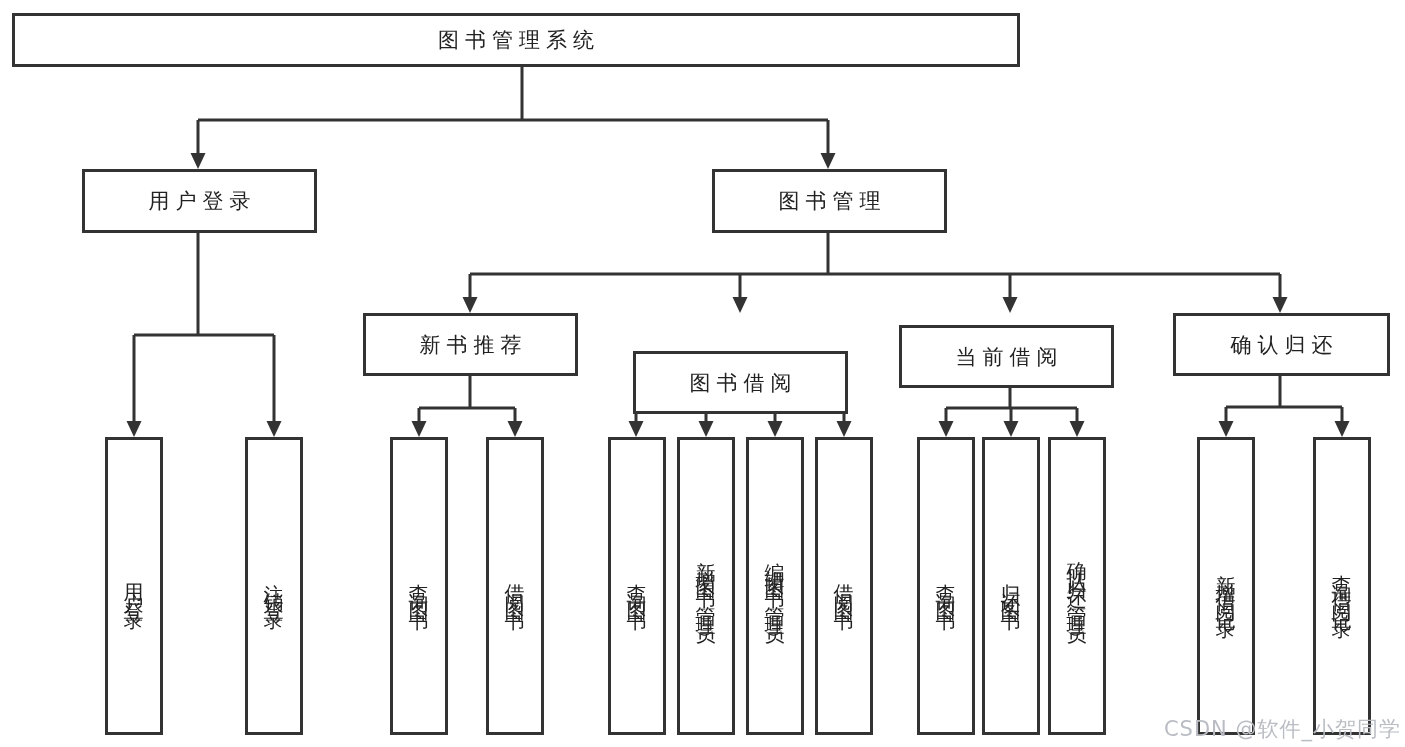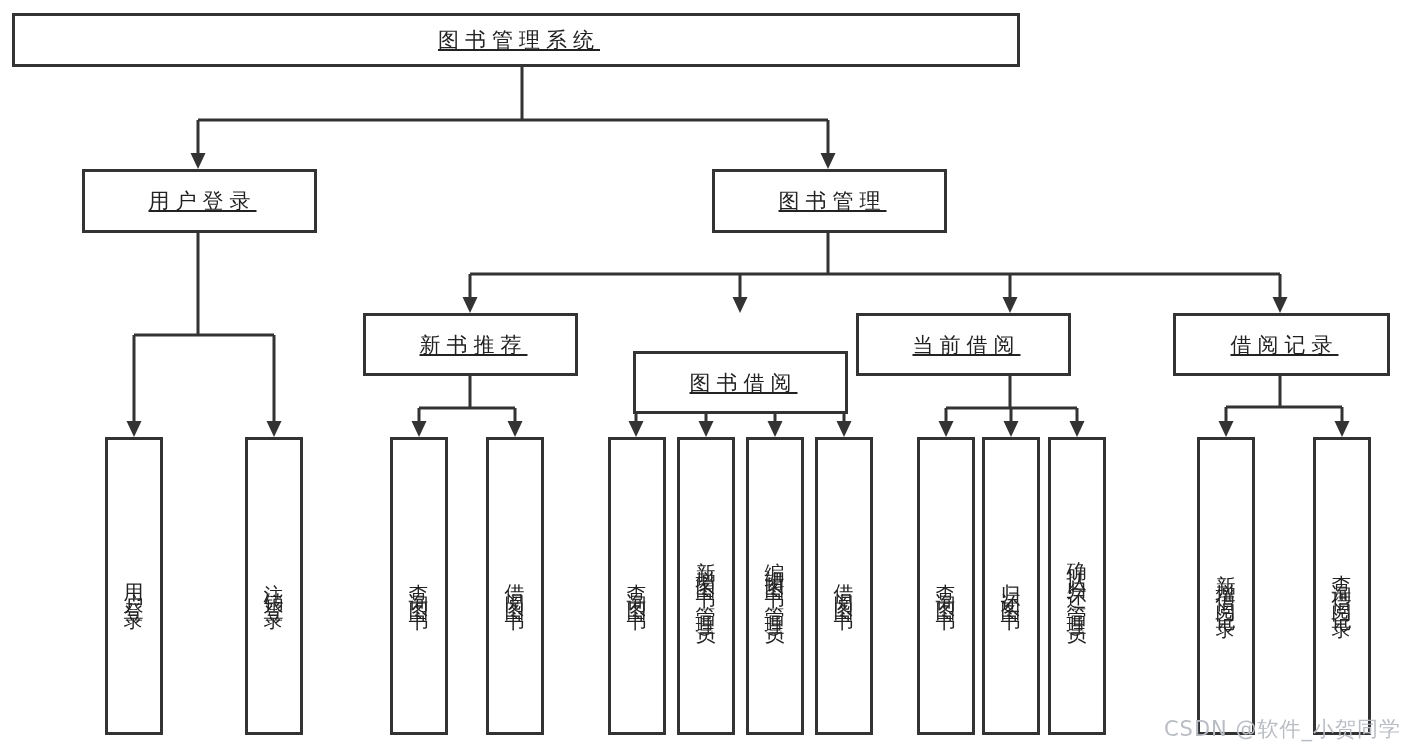--- a/index.html
+++ b/index.html
@@ -29,21 +29,20 @@
     display: flex;
     align-items: center;
     justify-content: center;
     color: #222222;
   }
   .h-label {
     font-size: 21px;
     letter-spacing: 6px;
     text-indent: 6px;
     white-space: nowrap;
-    text-decoration: underline;
   }
   .lvl1 { left: 12px; top: 13px; width: 1008px; height: 54px; }
   .lvl2 { height: 64px; width: 235px; top: 169px; }
   .lvl3 { height: 63px; width: 215px; top: 313px; }
   .leaf { width: 58px; height: 298px; top: 437px; }
   .v-label {
     writing-mode: vertical-rl;
     font-size: 20px;
     letter-spacing: 9px;
     line-height: 1;
@@ -116,25 +115,25 @@
   <div class="box lvl2" style="left:712px;">
     <span class="h-label">图书管理</span>
   </div>
 
   <div class="box lvl3" style="left:363px;">
     <span class="h-label">新书推荐</span>
   </div>
   <div class="box lvl3" style="left:633px;margin-top:38px;">
     <span class="h-label">图书借阅</span>
   </div>
-  <div class="box lvl3" style="left:856px;">
+  <div class="box lvl3" style="left:899px;margin-top:12px;">
     <span class="h-label">当前借阅</span>
   </div>
   <div class="box lvl3" style="left:1173px;width:217px;">
-    <span class="h-label">借阅记录</span>
+    <span class="h-label">确认归还</span>
   </div>
 
   <div class="box leaf" style="left:105px;">
     <span class="v-label">用户登录</span>
   </div>
   <div class="box leaf" style="left:245px;">
     <span class="v-label">注销登录</span>
   </div>
 
   <div class="box leaf" style="left:390px;">

